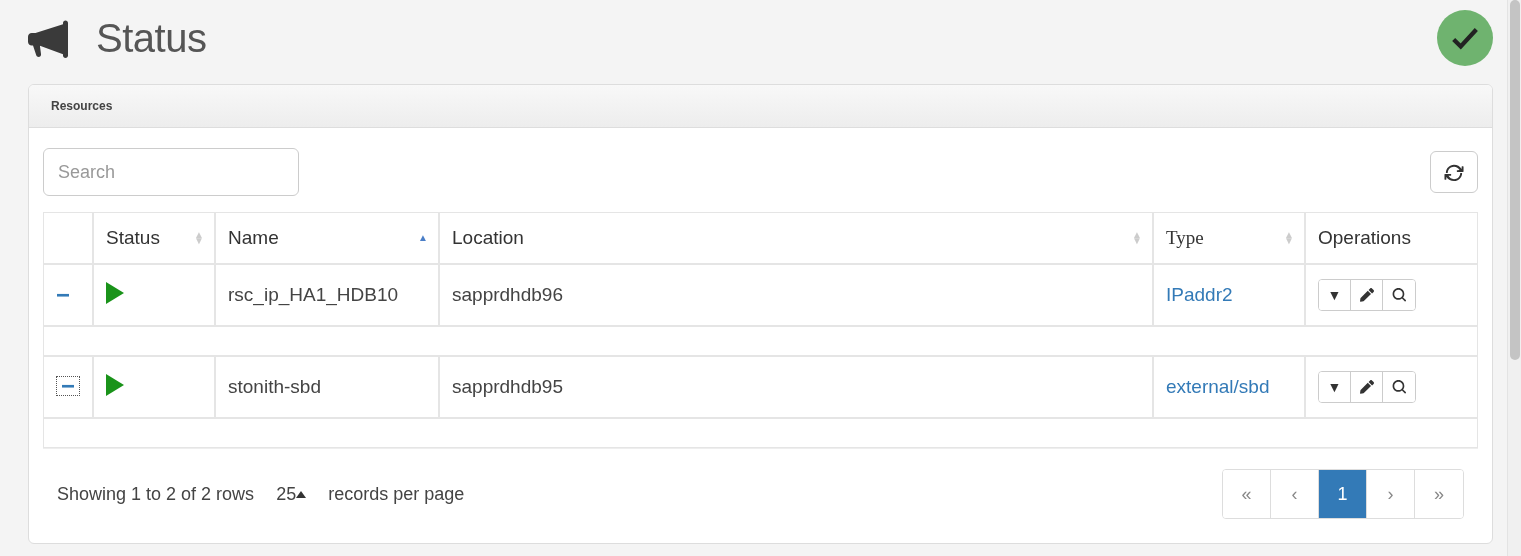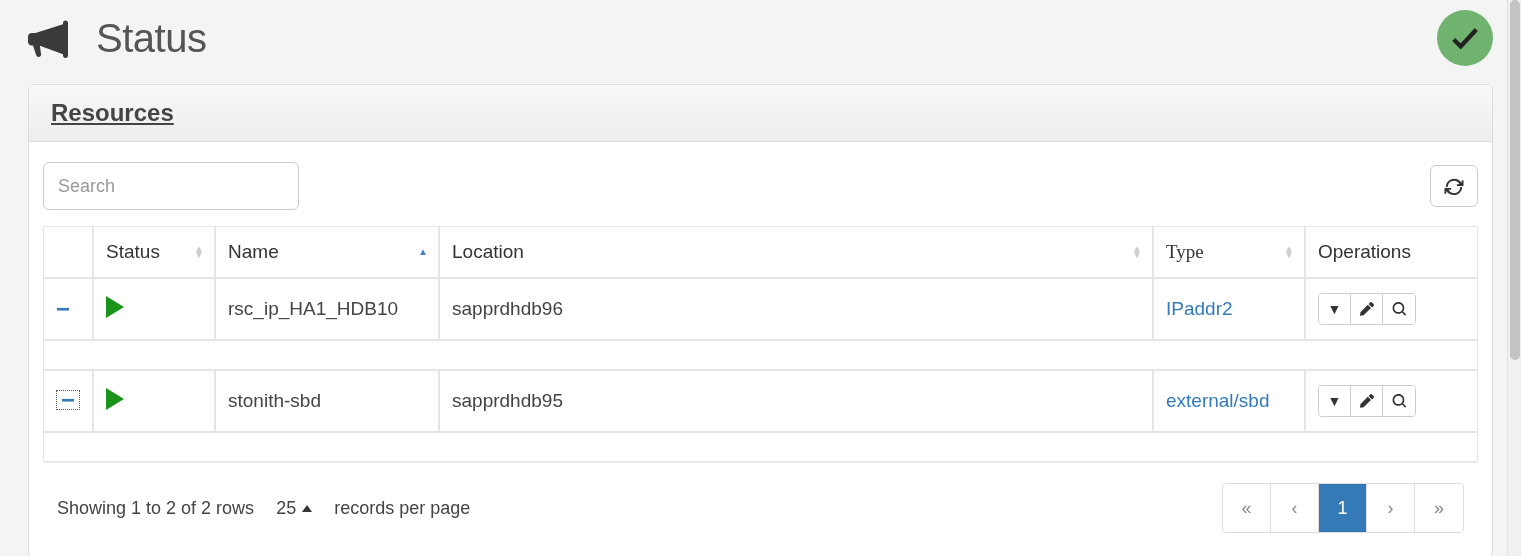--- a/index.html
+++ b/index.html
@@ -58,24 +58,23 @@
   .panel {
     border: 1px solid #ddd;
     border-radius: 6px;
     overflow: hidden;
     background: #fff;
   }
   .panel-heading {
     background: linear-gradient(#f8f8f8, #ededed);
     border-bottom: 1px solid #ddd;
     padding: 14px 22px;
-    font-size: 24px;
+    font-size: 12px;
     font-weight: 600;
     color: #444;
-    text-decoration: underline;
   }
   .panel-body {
     padding: 20px 14px 4px 14px;
   }
   .toolbar {
     display: flex;
     justify-content: space-between;
     align-items: center;
     margin-bottom: 16px;
   }
@@ -195,21 +194,21 @@
   .panel-footer {
     display: flex;
     align-items: center;
     justify-content: space-between;
     padding: 20px 14px 20px 14px;
     border-top: 1px solid #eee;
     font-size: 18px;
     color: #444;
   }
   .footer-left { display: flex; align-items: center; gap: 22px; }
-  .page-size { display: inline-flex; align-items: center; gap: 6px; cursor:pointer; }
+  .page-size { display: inline-flex; align-items: center; cursor:pointer; }
   .page-size .caret-up {
     width: 0; height: 0;
     border-left: 5px solid transparent;
     border-right: 5px solid transparent;
     border-bottom: 7px solid #333;
     display: inline-block;
   }
   .pagination {
     display: flex;
     border: 1px solid #ddd;

